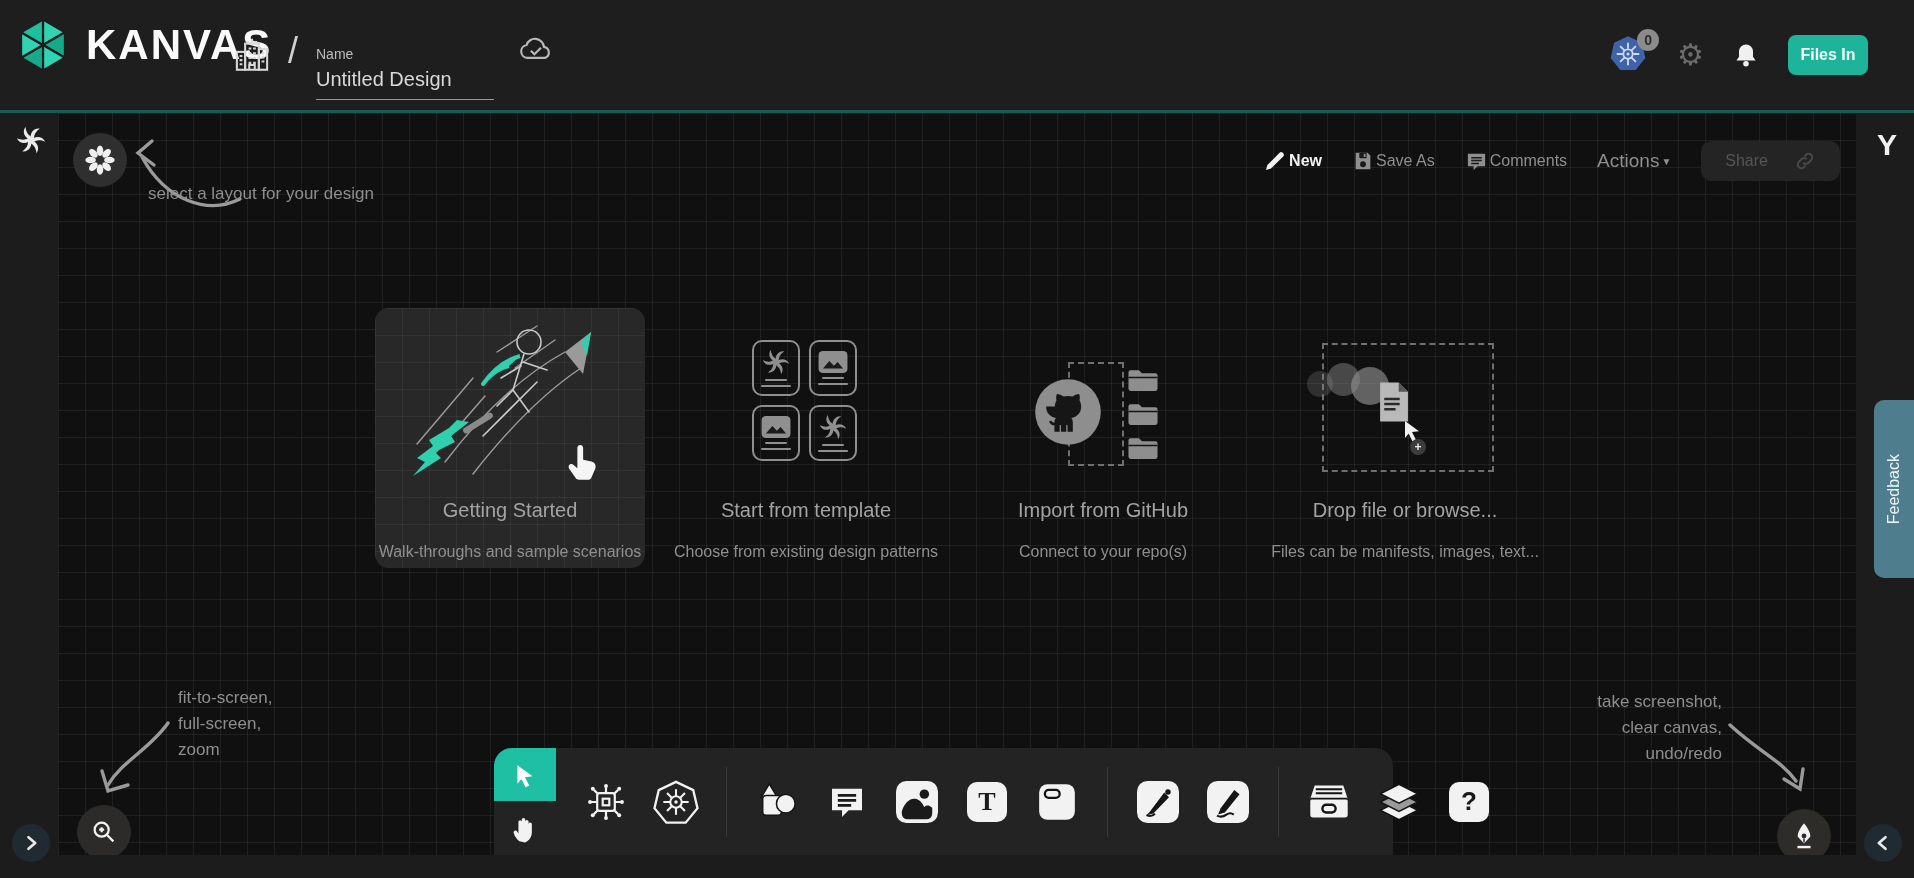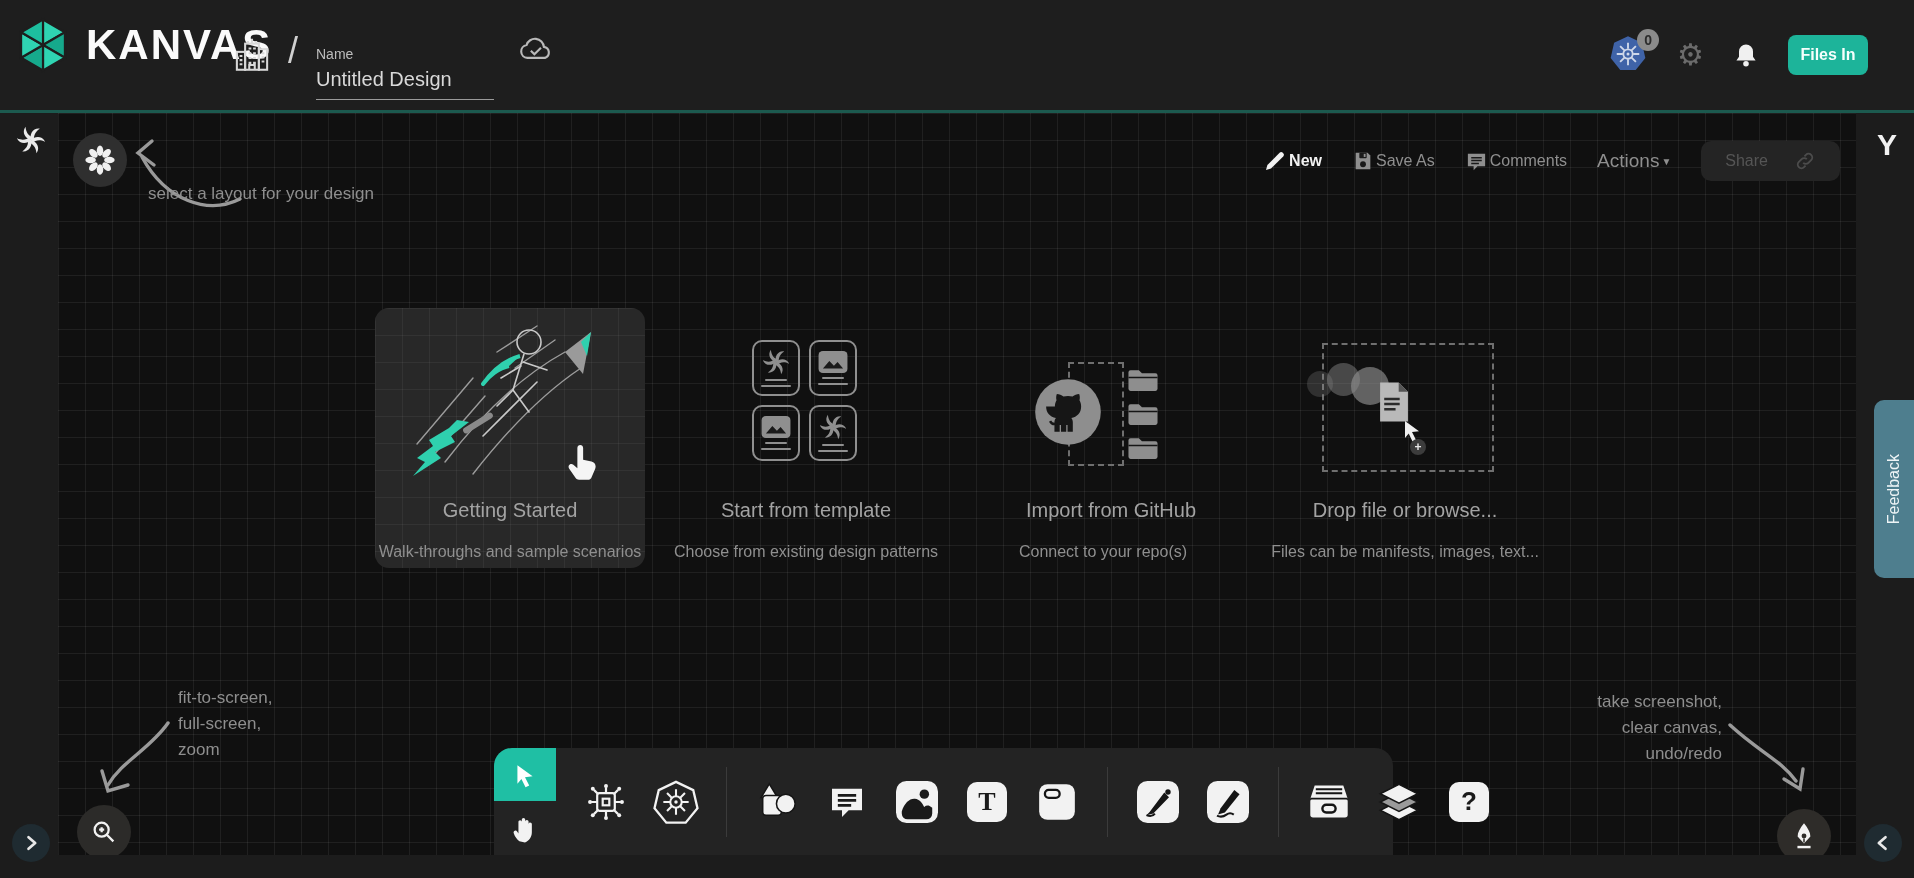--- a/index.html
+++ b/index.html
@@ -523,21 +523,21 @@
       <span class="abs" style="left:1068px;top:287px;color:#8e8e8e;">
         <svg width="34" height="27" viewBox="0 0 32 26">
             <use href="#sym-folder"></use>
           </svg>
       </span>
       <span class="abs" style="left:1068px;top:321px;color:#8e8e8e;">
         <svg width="34" height="27" viewBox="0 0 32 26">
             <use href="#sym-folder"></use>
           </svg>
       </span>
-      <div class="card-title" style="left:1045px;top:386px;margin-left:8px;">Import from GitHub</div>
+      <div class="card-title" style="left:1045px;top:386px;">Import from GitHub</div>
       <div class="card-sub" style="left:1045px;top:430px;">Connect to your repo(s)</div>
 
       <div class="dash-rect" style="left:1264px;top:230px;width:168px;height:125px;"></div>
       <div class="drop-circle" style="left:1249px;top:258px;width:26px;height:26px;opacity:.25;"></div>
       <div class="drop-circle" style="left:1269px;top:250px;width:33px;height:33px;opacity:.45;"></div>
       <div class="drop-circle" style="left:1293px;top:254px;width:38px;height:38px;opacity:.65;"></div>
       <span class="abs" style="left:1319px;top:268px;color:#b9b9b9;">
         <svg width="33" height="42" viewBox="0 0 32 40">
             <use href="#sym-doc"></use>
           </svg>

